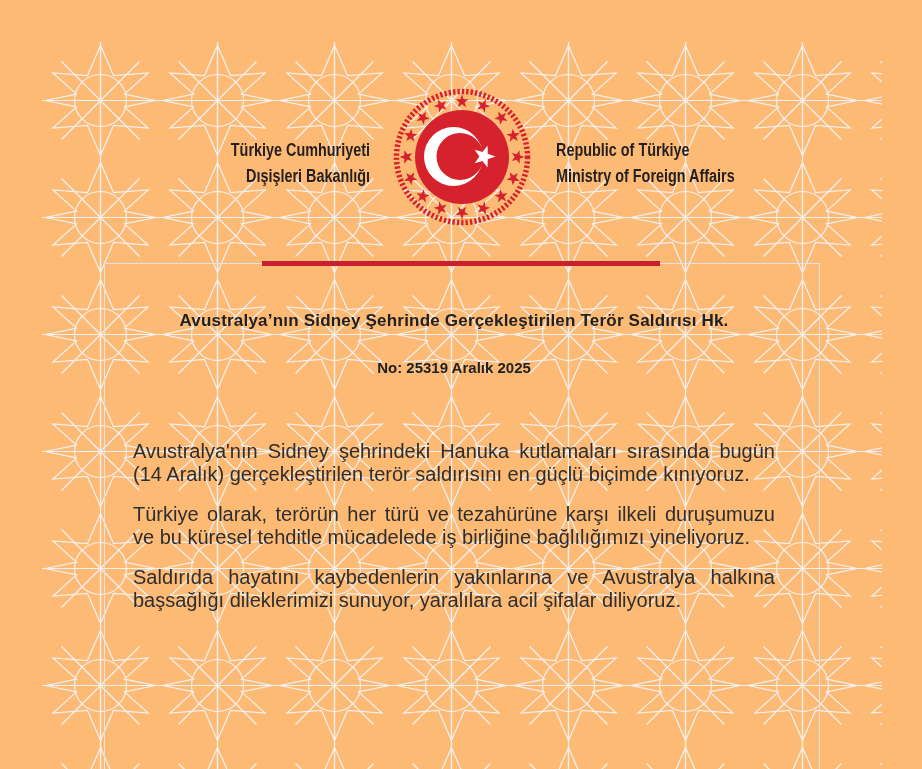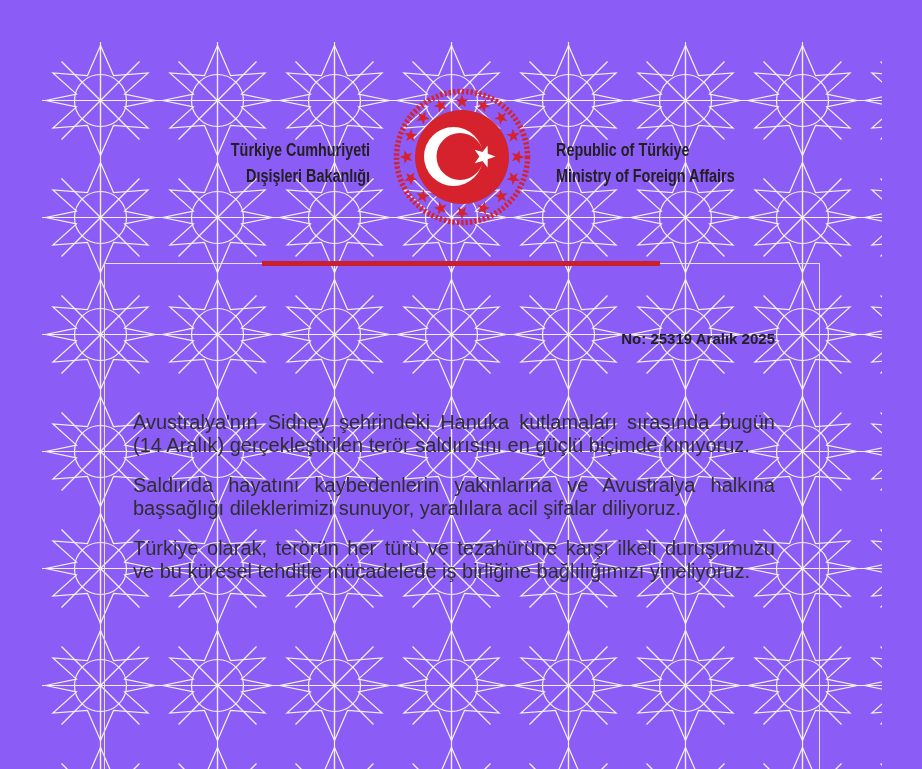--- a/index.html
+++ b/index.html
@@ -1,21 +1,21 @@
 <!DOCTYPE html>
 <html><head>
 <meta charset="utf-8">
 <style>
   html,body{margin:0;padding:0;}
   body{background:#ffffff;}
   .page{
     position:relative;
     width:922px;height:769px;
     overflow:hidden;
-    background:#8b5cf6;
+    background:#fdba74;
     font-family:"Liberation Sans","DejaVu Sans",sans-serif;
     color:#262626;
   }
   .pattern-layer{
     position:absolute;left:42px;top:42px;width:840px;height:727px;
     pointer-events:none;
   }
   
   .org-name{
     position:absolute;top:137px;
@@ -37,22 +37,22 @@
     background:#c8202e;z-index:3;
   }
   .card-inner{padding:0 44px 0 28px;}
   .doc-title{
     margin-top:47px;
     text-align:center;
     font-size:17px;font-weight:bold;color:#212121;
     letter-spacing:0.2px;
   }
   .meta-row{
-    margin-top:66px;
-    display:flex;justify-content:flex-end;
+    margin-top:28px;
+    display:flex;justify-content:center;
     font-size:15px;font-weight:bold;color:#212121;
   }
   .body-text p{
     font-size:20px;line-height:23px;color:#2e2e2e;
     text-align:justify;
     margin:0;
   }
   .body-text p.first{margin-top:64px;}
   .body-text p + p{margin-top:17px;}
 </style>
@@ -120,27 +120,28 @@
 
   <div class="org-name english">
     <div>Republic of Türkiye</div>
     <div>Ministry of Foreign Affairs</div>
   </div>
 
   <div class="red-line"></div>
 
   <div class="card">
     <div class="card-inner">
+      <div class="doc-title">Avustralya’nın Sidney Şehrinde Gerçekleştirilen Terör Saldırısı Hk.</div>
 
       <div class="meta-row">
         <span>No: 253</span>
         <span>19 Aralık 2025</span>
       </div>
 
       <div class="body-text">
         <p class="first">Avustralya'nın Sidney şehrindeki Hanuka kutlamaları sırasında bugün (14 Aralık) gerçekleştirilen terör saldırısını en güçlü biçimde kınıyoruz.</p>
+        <p>Türkiye olarak, terörün her türü ve tezahürüne karşı ilkeli duruşumuzu ve bu küresel tehditle mücadelede iş birliğine bağlılığımızı yineliyoruz.</p>
         <p>Saldırıda hayatını kaybedenlerin yakınlarına ve Avustralya halkına başsağlığı dileklerimizi sunuyor, yaralılara acil şifalar diliyoruz.</p>
-        <p>Türkiye olarak, terörün her türü ve tezahürüne karşı ilkeli duruşumuzu ve bu küresel tehditle mücadelede iş birliğine bağlılığımızı yineliyoruz.</p>
       </div>
     </div>
   </div>
 
 </div>
 
 </body></html>

